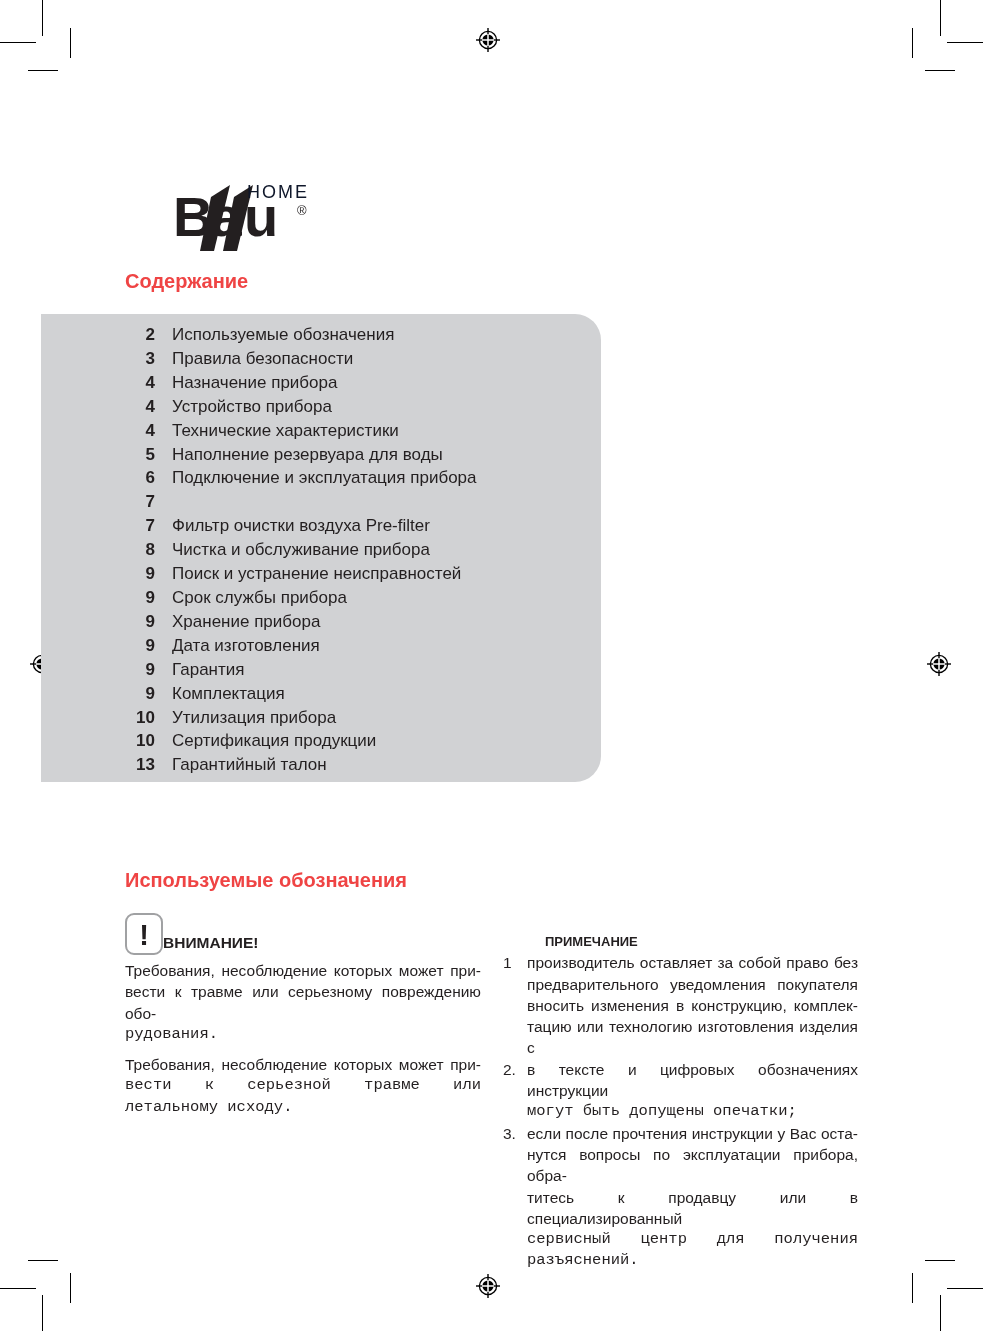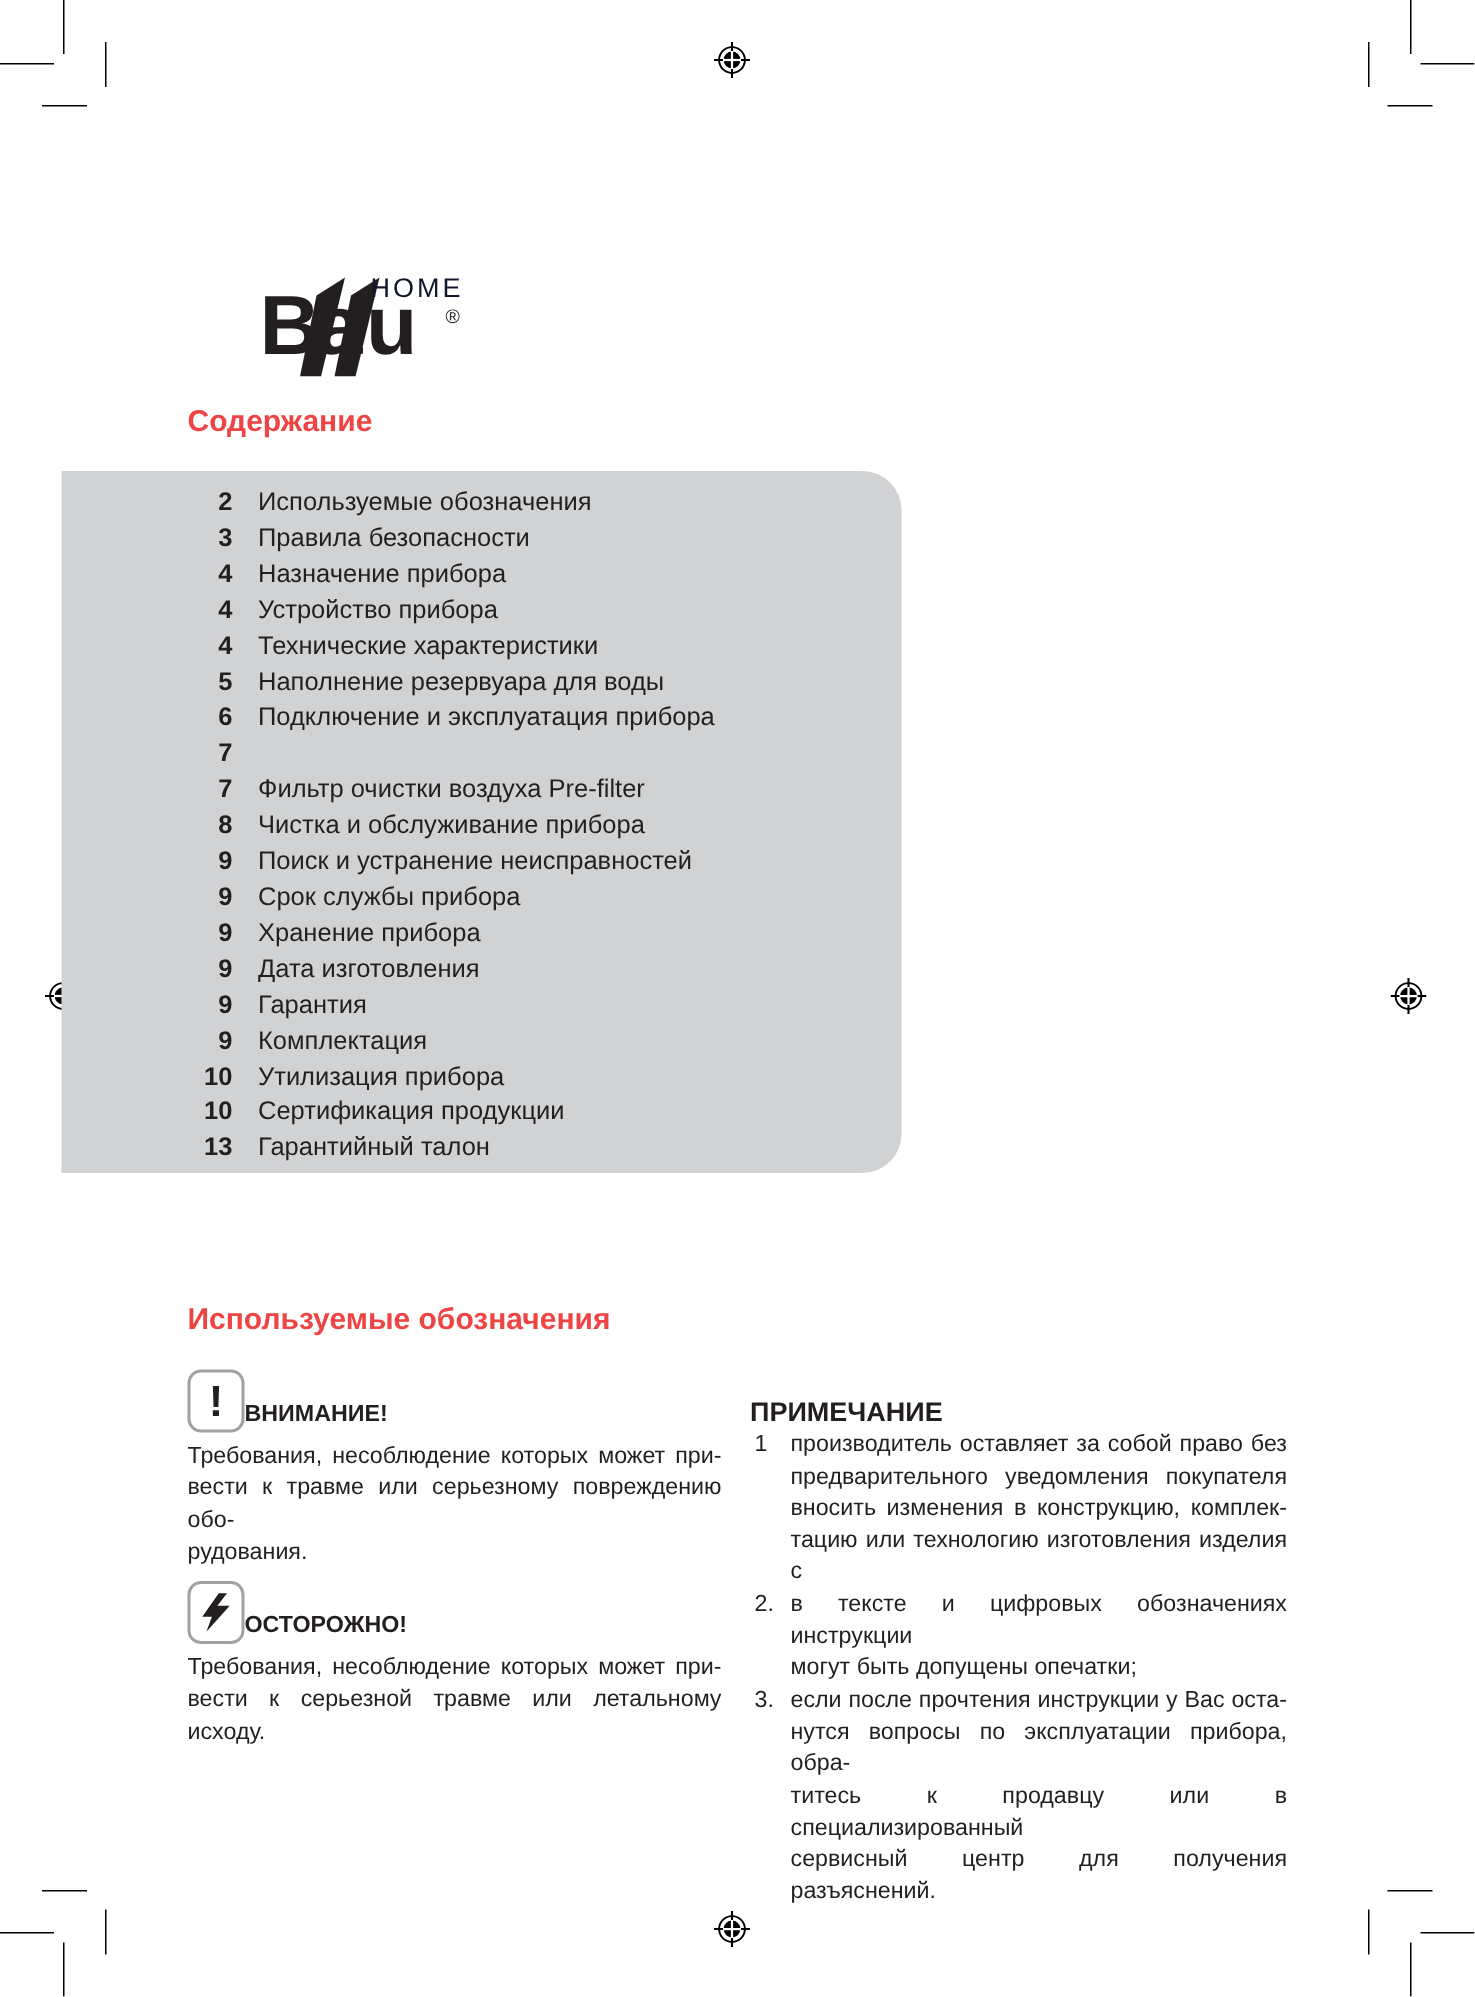--- a/index.html
+++ b/index.html
@@ -35,22 +35,22 @@
   .col-right{position:absolute;left:500px;top:931px;width:358px;}
   .warn-head{display:flex;align-items:flex-end;height:42px;}
   .warn-icon{
     width:34px;height:38px;border:2px solid #a0a1a3;border-radius:9px;
     display:flex;align-items:center;justify-content:center;flex:0 0 auto;
   }
   .warn-label{font-size:15.5px;font-weight:700;padding-bottom:3px;}
   .warn-body{margin-top:5px;font-size:15.5px;line-height:21.3px;}
   .warn-block + .warn-block{margin-top:9px;}
   .jline{display:block;text-align:justify;text-align-last:justify;}
-  .jline.last{text-align-last:left;}
-  .note-title{font-size:18px;font-weight:700;line-height:21.3px;}
+  .jline.last{text-align-last:left;font-family:Liberation Mono, monospace;}
+  .note-title{font-size:13px;font-weight:700;line-height:21.3px;margin-left:45px;}
   .note-item{display:flex;font-size:15.5px;line-height:21.3px;}
   .note-num{width:24px;padding-left:3px;flex:0 0 auto;}
   .note-lines{flex:1 1 auto;}
   .excl{font-size:29px;font-weight:700;color:#231f20;line-height:1;padding-top:2px;}
 </style>
 </head>
 <body>
 
 <div class="mark" style="left:42px;top:0;width:1px;height:36px;"></div>
 <div class="mark" style="left:0;top:42px;width:36px;height:1px;"></div>
@@ -209,28 +209,20 @@
       <span class="warn-label">ВНИМАНИЕ!</span>
     </div>
     <div class="warn-body">
         <div class="jline">Требования, несоблюдение которых может при-</div>
         <div class="jline">вести к травме или серьезному повреждению обо-</div>
         <div class="jline last">рудования.</div>
       </div>
   </div>
 
   <div class="warn-block">
-    <div class="warn-head">
-      <div class="warn-icon">
-        <svg width="22" height="26" viewBox="0 0 24 28">
-          <polygon points="14,0 20,0 13,9 22,9 5,28 9,17 2,17" fill="#231f20"></polygon>
-        </svg>
-      </div>
-      <span class="warn-label">ОСТОРОЖНО!</span>
-    </div>
     <div class="warn-body">
         <div class="jline">Требования, несоблюдение которых может при-</div>
         <div class="jline last">вести к серьезной травме или летальному исходу.</div>
       </div>
   </div>
 </div>
 
 <div class="col-right">
   <div class="note-title">ПРИМЕЧАНИЕ</div>
   <div id="note-list">

